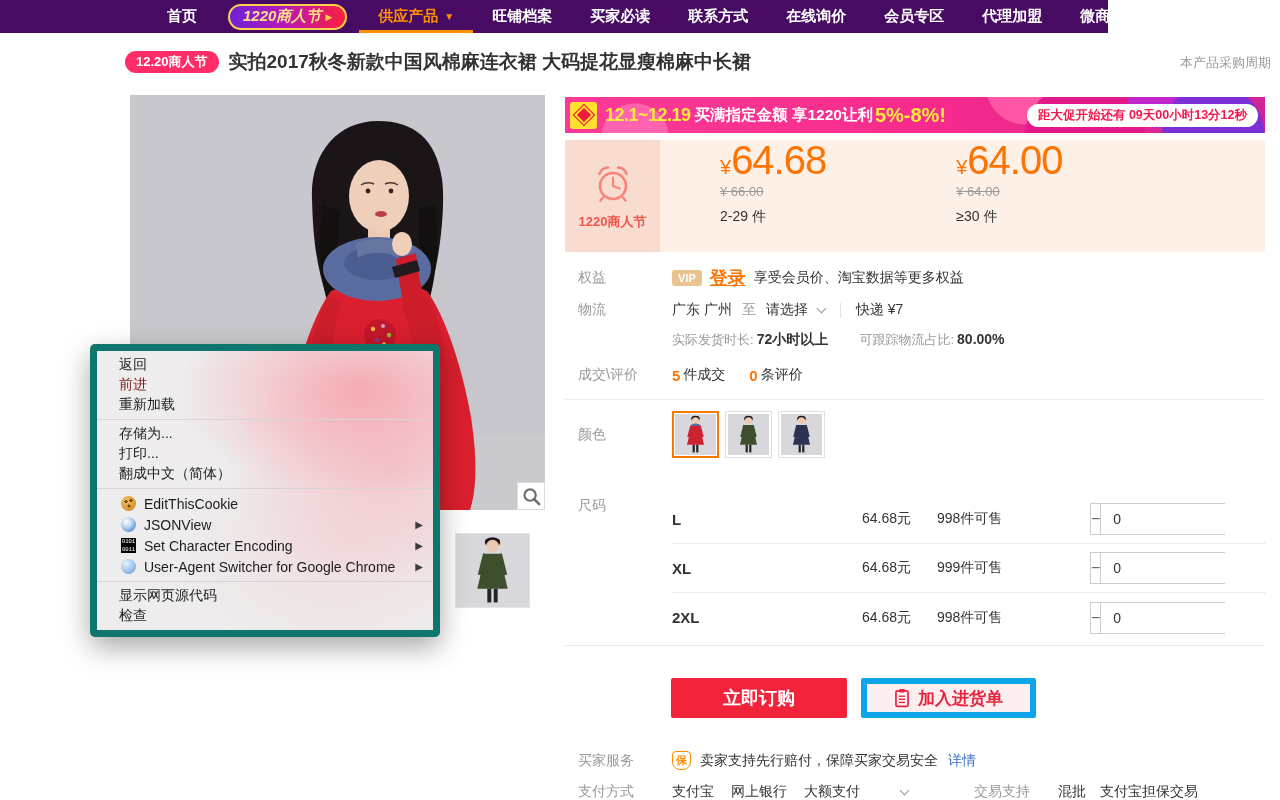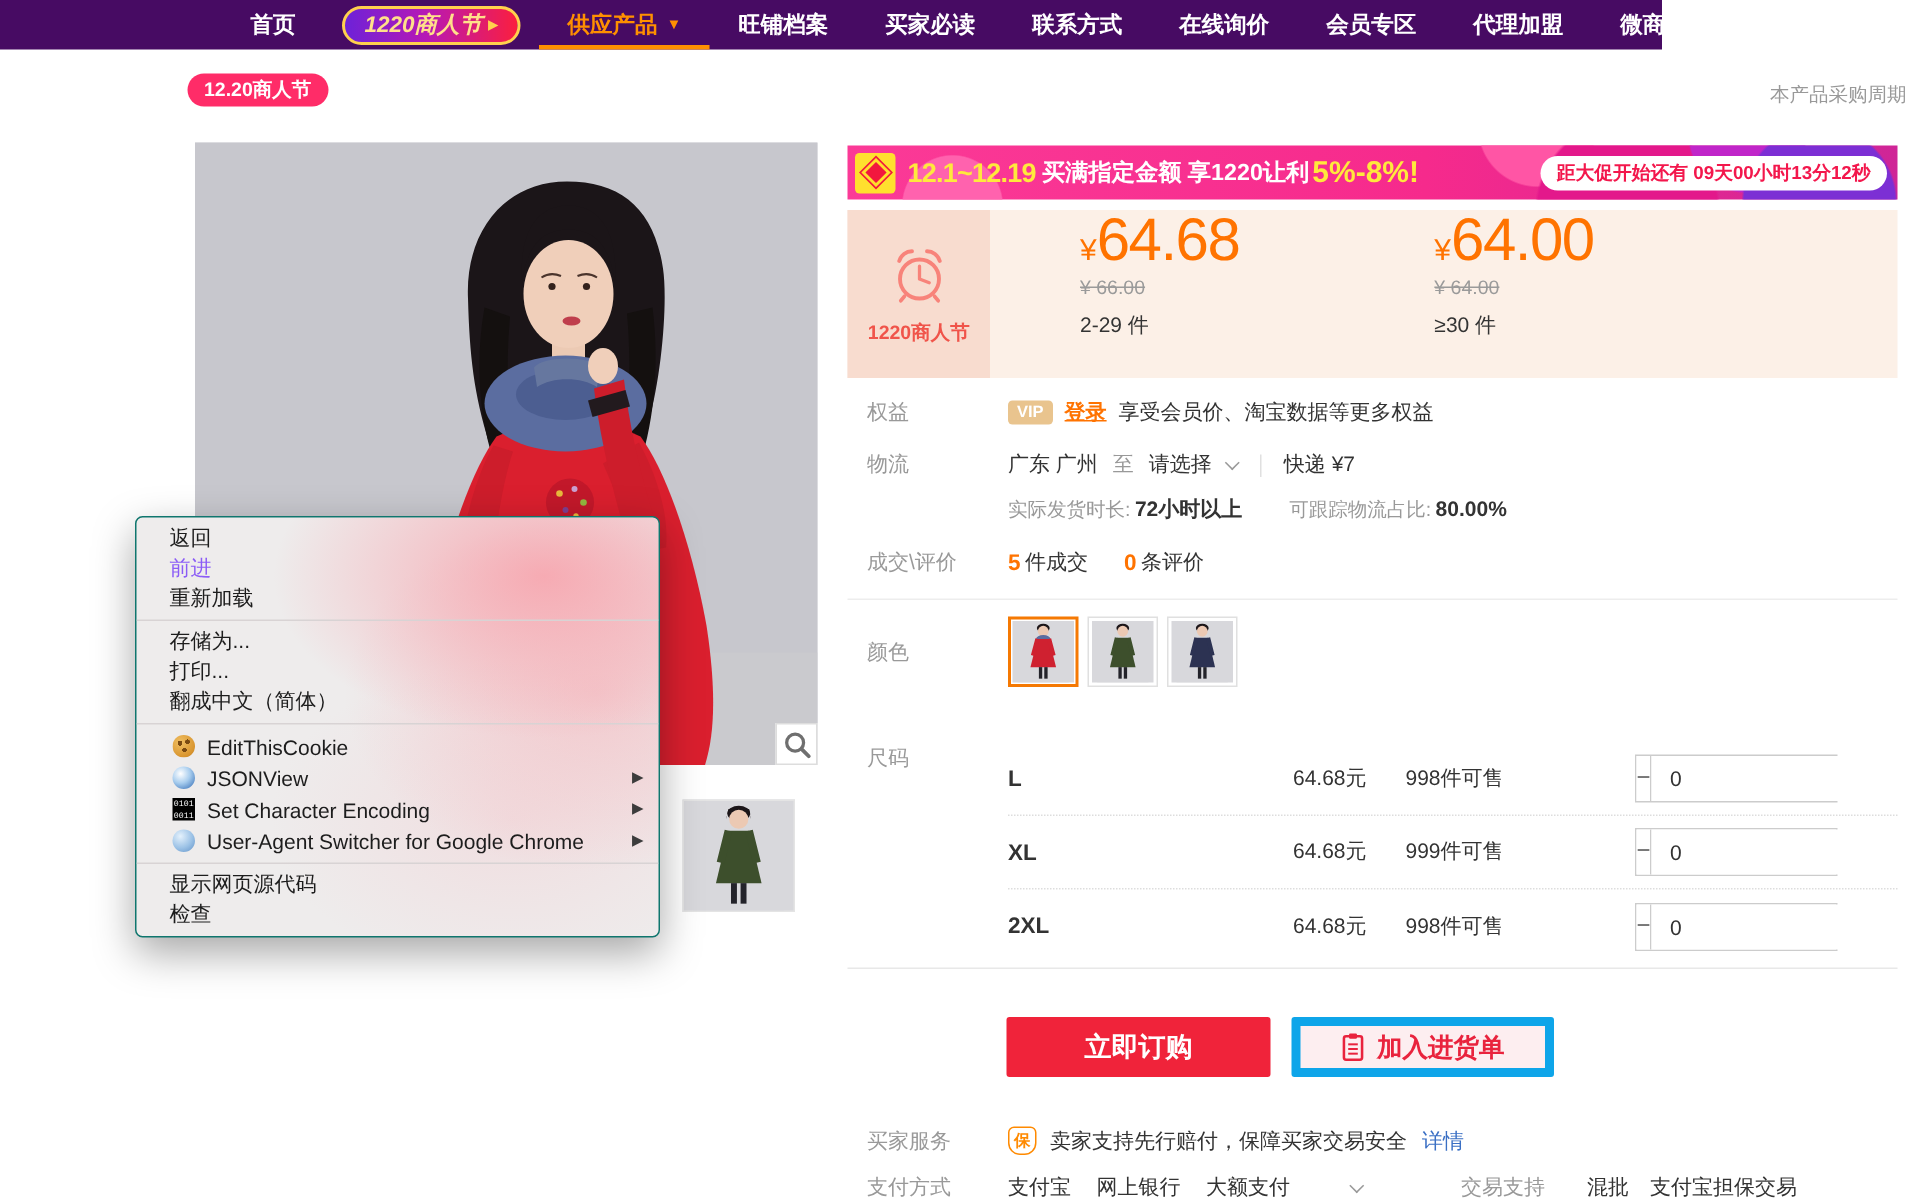--- a/index.html
+++ b/index.html
@@ -64,21 +64,21 @@
   .tier-price { color:#ff7300; line-height:1; }
   .tier-price .cur { font-size:20px; } .tier-price .num { font-size:40px; letter-spacing:-1px; }
   .tier-orig { color:#9a9a9a; font-size:13px; text-decoration:line-through; margin-top:4px; }
   .tier-qty { color:#333; font-size:14px; margin-top:9px; }
 
   
   .row { position:absolute; left:578px; display:flex; align-items:center; }
   .row-label { width:94px; color:#999; font-size:14px; flex:0 0 94px; }
   .vip-badge { background:#e9c48e; color:#fff; font-size:11px; font-weight:bold; padding:2px 6px;
     border-radius:3px; margin-right:8px; }
-  .login-link { color:#ff7300; text-decoration:underline; font-weight:bold; font-size:14px;
+  .login-link { color:#ff7300; text-decoration:underline; font-weight:bold; font-size:18px;
     margin-right:8px; cursor:pointer; }
   .txt { font-size:14px; color:#333; }
   .muted { color:#999; } .spacer-s { margin:0 10px; }
   .chev { display:inline-block; width:7px; height:7px; border-right:1.5px solid #999;
     border-bottom:1.5px solid #999; transform:rotate(45deg); margin:-4px 0 0 10px; cursor:pointer; }
   .vline { display:inline-block; width:1px; height:15px; background:#e0e0e0; margin:0 15px; vertical-align:-3px; }
   .sub-line { position:absolute; left:672px; font-size:13px; }
   .sub-line b { font-size:14px; color:#333; margin-left:3px; font-weight:bold; }
   .orange-num { color:#ff7300; font-weight:bold; font-size:15px; margin-right:3px; }
   .gap28 { display:inline-block; width:24px; }
@@ -117,31 +117,31 @@
     display:flex; align-items:center; justify-content:center; gap:8px; font-family:inherit; border-radius:2px; }
 
   .shield-badge { display:inline-flex; width:19px; height:19px; border:1.5px solid #ff8a00;
     border-radius:4px 4px 8px 8px; color:#ff8a00; font-size:11px; align-items:center;
     justify-content:center; margin-right:9px; font-weight:bold; }
   .detail-link { color:#3a6fc4; font-size:14px; margin-left:10px; cursor:pointer; }
   .pay-method { margin-right:17px; }
 
   
   .ctx { position:absolute; left:90px; top:344px; width:350px; border-radius:5px;
-    background:#eeecec; border:1px solid #0f766e; box-shadow:0 10px 28px rgba(0,0,0,.35);
+    background:#eeecec; border:7px solid #0f766e; box-shadow:0 10px 28px rgba(0,0,0,.35);
     padding:4px 0; z-index:50; overflow:hidden; }
   .ctx::before { content:""; position:absolute; inset:0; pointer-events:none;
     background:
       radial-gradient(ellipse 250px 150px at 78% 14%, rgba(248,157,167,.8), rgba(248,157,167,0) 72%),
       radial-gradient(ellipse 240px 170px at 88% 42%, rgba(246,176,183,.55), rgba(246,176,183,0) 70%),
       radial-gradient(ellipse 230px 150px at 72% 72%, rgba(244,200,205,.4), rgba(244,200,205,0) 70%); }
   .ctx-item { position:relative; height:20px; display:flex; align-items:center; padding:0 26px 0 22px;
     font-size:14px; color:#1d1d1d; cursor:pointer; z-index:1; }
   .ctx-item.ext { height:21px; padding-left:24px; }
-  .ctx-item.disabled { color:#8b5cf6; cursor:default; }
+  .ctx-item.disabled { color:#7f1d1d; cursor:default; }
   .ctx-item.highlight { background:#3b7de9; color:#fff; }
   .ctx-sep { height:1px; background:#d8d3d4; margin:4px 0; position:relative; z-index:1; }
   .sub-arrow { position:absolute; right:10px; font-size:10px; color:#3c3c3c; }
   .ext-icon { width:15px; height:15px; margin-right:8px; flex:0 0 15px; position:relative; }
   .icon-cookie { border-radius:50%;
     background:
       radial-gradient(circle 1.6px at 5px 5.5px, #7a4a12 97%, transparent),
       radial-gradient(circle 1.6px at 10px 4.5px, #7a4a12 97%, transparent),
       radial-gradient(circle 1.6px at 8px 10px, #7a4a12 97%, transparent),
       radial-gradient(circle at 35% 32%, #f0bf62, #d9952f 70%, #b97a20); }
@@ -173,20 +173,21 @@
   <div class="nav-item">买家必读</div>
   <div class="nav-item">联系方式</div>
   <div class="nav-item">在线询价</div>
   <div class="nav-item">会员专区</div>
   <div class="nav-item">代理加盟</div>
   <div class="nav-item">微商代理</div>
 </nav>
 
 <div class="title-row">
   <span class="title-badge">12.20商人节</span>
+  <h1 class="page-title">实拍2017秋冬新款中国风棉麻连衣裙 大码提花显瘦棉麻中长裙</h1>
 </div>
 <div class="right-note">本产品采购周期</div>
 
 <div class="main-image">
   <svg viewBox="0 0 415 415" width="415" height="415">
     <rect width="415" height="415" fill="#c7c7cd"></rect>
     <rect y="340" width="415" height="75" fill="#cacace"></rect>
     <path d="M248,26 C206,26 180,60 182,104 C183,142 186,168 196,200 C205,225 216,238 222,236 L278,236 C288,230 296,210 302,188 C312,152 315,104 312,84 C306,44 284,26 248,26 Z" fill="#1b1518"></path>
     <path d="M193,110 C186,150 190,190 203,224 C208,236 214,242 218,240 C210,204 206,160 210,116 Z" fill="#14100f"></path>
     <path d="M305,110 C310,150 306,190 294,222 C290,234 284,240 280,238 C288,202 292,158 288,114 Z" fill="#14100f"></path>

